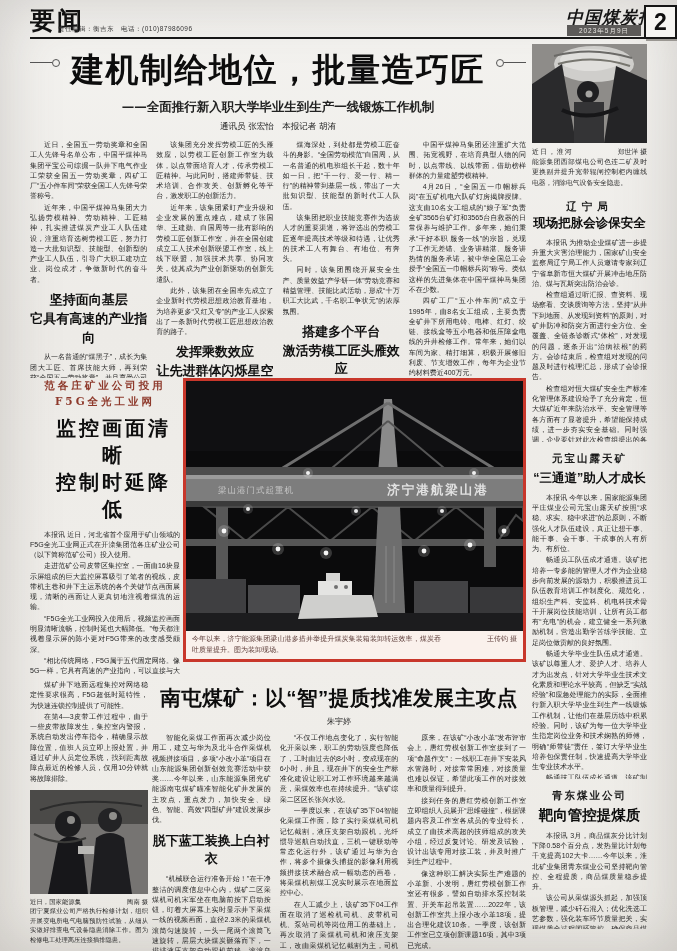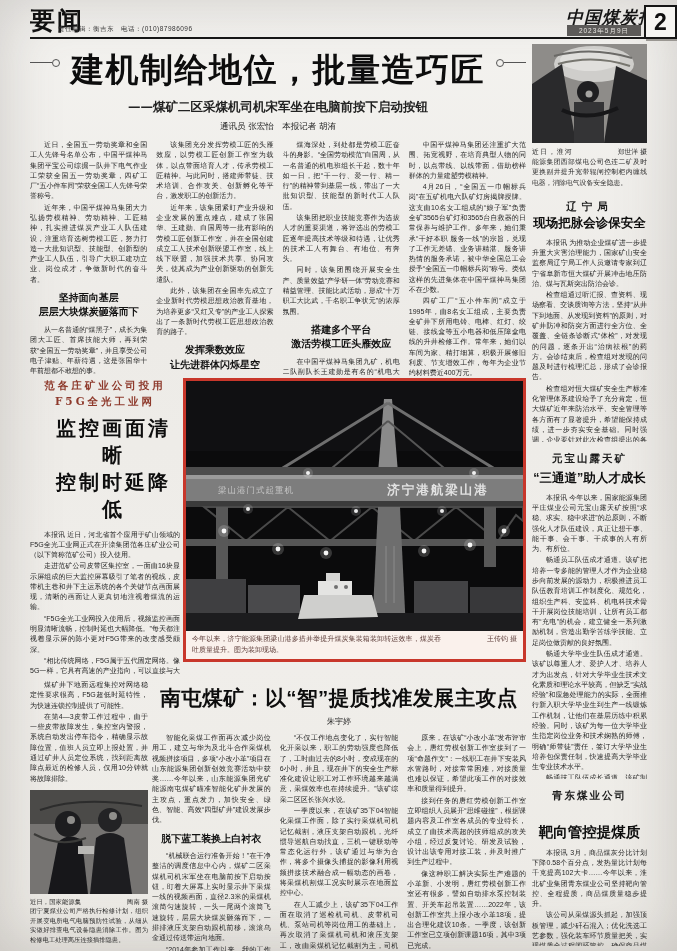--- a/index.html
+++ b/index.html
@@ -21,21 +21,21 @@
   .lead-headline{font-size:33px;font-weight:900;letter-spacing:1.5px;text-align:center;color:#0d0d0d;white-space:nowrap;}
   .lead-sub{font-family:"DejaVu Serif","Liberation Serif",serif;font-size:12.5px;font-weight:bold;text-align:center;color:#222;}
   .lead-byline{font-size:8.5px;text-align:center;color:#222;font-family:"DejaVu Serif","Liberation Serif",serif;}
   .orn{height:1px;background:#555;width:22px;top:16px;}
   .orn::after{content:"";position:absolute;top:-3px;width:6px;height:6px;border:1px solid #555;border-radius:50%;background:transparent;}
   .orn-l::after{right:-8px;} .orn-r::after{left:-8px;}
   .cols{display:flex;gap:9px;}
   .col{flex:1 1 0;overflow:hidden;}
   .tx{font-size:7px;line-height:1.47;text-align:justify;color:#262626;}
   .tx p{margin:0 0 1px 0;text-indent:2em;}
-  .subhd{font-weight:bold;text-align:center;font-size:10px;line-height:1.45;margin:6px 0 5px;text-indent:0;color:#111;}
+  .subhd{font-weight:bold;text-align:center;font-size:13px;line-height:1.45;margin:6px 0 5px;text-indent:0;color:#111;}
   
   .kicker{font-family:"DejaVu Serif","Liberation Serif",serif;font-weight:bold;text-align:center;}
   .f5g-kicker{font-size:10.5px;letter-spacing:3px;color:#8e3a2c;line-height:1.5;}
   .f5g-headline{font-size:20px;font-weight:900;letter-spacing:3px;text-align:center;line-height:1.35;color:#0e0e0e;margin-left:17px;}
   
   .frame{border:3px solid #c8372b;background:#faf3ee;}
   .frame .photo{display:block;}
   .frame .cap{font-size:7px;line-height:1.5;color:#5a3a36;padding:3px 6px 4px;text-align:justify;background:#faf1ec;}
   .credit{white-space:nowrap;float:right;margin-left:6px;padding-left:40px;}
   
@@ -56,29 +56,29 @@
   <div class="abs editor-line" style="left:58px;top:25px;">责任编辑：衡吉东　电话：(010)87986096</div>
   <div class="abs hdr-rule" style="left:30px;top:37px;width:618px;height:2px;"></div>
   <div class="abs masthead" style="left:566px;top:6px;">中国煤炭报</div>
   <div class="abs datebar" style="left:567px;top:25px;width:74px;height:11px;">2023年5月9日</div>
   <div class="abs pagebox" style="left:644px;top:5px;width:29px;height:30px;">2</div>
 
   <div class="abs" style="left:30px;top:46px;width:496px;height:328px;">
     <div class="abs orn orn-l" style="left:0;"></div>
     <div class="abs orn orn-r" style="right:0;"></div>
     <div class="lead-headline" style="margin-top:2px;">建机制给地位，批量造巧匠</div>
-    <div class="lead-sub" style="margin-top:6px;">——煤矿二区采煤机司机宋军坐在电脑前按下启动按钮</div>
+    <div class="lead-sub" style="margin-top:6px;">——全面推行新入职大学毕业生到生产一线锻炼工作机制</div>
     <div class="lead-byline" style="margin-top:5px;">通讯员 张宏怡　本报记者 胡洧</div>
     <div class="cols" style="margin-top:7px;height:238px;">
       <div class="col tx">
         <p>近日，全国五一劳动奖章和全国工人先锋号名单公布，中国平煤神马集团平宝公司综掘一队井下电气作业工荣获全国五一劳动奖章，四矿工厂“五小件车间”荣获全国工人先锋号荣誉称号。</p>
         <p>近年来，中国平煤神马集团大力弘扬劳模精神、劳动精神、工匠精神，扎实推进煤炭产业工人队伍建设，注重培育选树劳模工匠，努力打造一大批知识型、技能型、创新型的产业工人队伍，引导广大职工建功立业、岗位成才，争做新时代的奋斗者。</p>
         <div class="subhd">
           <div>坚持面向基层</div>
-            <div>层层大块煤炭砸落而下</div>
+            <div>它具有高速的产业指向</div>
         </div>
         <p>从一名普通的“煤黑子”，成长为集团大工匠、首席技能大师，再到荣获“全国五一劳动奖章”，并且享受公司电子津贴、年薪待遇，这是张国华十年前想都不敢想的事。</p>
         <p>2009年，张国华从技校毕业后来到平宝公司，成为一名综采机电检修工。“当时只是想着找份好工作，学一身技术，多挣点钱。没想到集团实施产业工人队伍建设改革，普通工人的地位更高了，在企业有奔头。”张国华说。</p>
 
       </div>
       <div class="col tx">
         <p>该集团充分发挥劳模工匠的头雁效应，以劳模工匠创新工作室为载体，以点带面培育人才，传承劳模工匠精神。与此同时，搭建师带徒、技术培训、合作攻关、创新孵化等平台，激发职工的创新活力。</p>
         <p>近年来，该集团紧盯产业升级和企业发展的重点难点，建成了张国华、王建勋、白国周等一批有影响的劳模工匠创新工作室，并在全国创建成立工人技术创新联盟工作室，线上线下联盟，加强技术共享、协同攻关，使其成为产业创新驱动的创新先遣队。</p>
         <p>此外，该集团在全国率先成立了企业新时代劳模思想政治教育基地，为培养更多“又红又专”的产业工人探索出了一条新时代劳模工匠思想政治教育的路子。</p>
         <div class="subhd">
@@ -280,20 +280,20 @@
     <div class="kicker sb-kicker" style="margin-top:10px;letter-spacing:2px;">元宝山露天矿</div>
     <div class="sb-headline" style="font-size:12.5px;margin-top:4px;">“三通道”助人才成长</div>
     <div class="tx" style="margin-top:6px;height:286px;overflow:hidden;">
       <p>本报讯 今年以来，国家能源集团平庄煤业公司元宝山露天矿按照“求稳、求实、稳中求进”的总原则，不断强化人才队伍建设，真正让想干事、能干事、会干事、干成事的人有所为、有所位。</p>
       <p>畅通员工队伍成才通道。该矿把培养一专多能的管理人才作为企业稳步向前发展的源动力，积极推进员工队伍教育培训工作制度化、规范化，组织生产科、安监科、机电科技术骨干开展岗位技能培训，让所有员工都有“充电”的机会，建立健全一系列激励机制，营造出勤学苦练学技能、立足岗位做贡献的良好氛围。</p>
       <p>畅通大学毕业生队伍成才通道。该矿以尊重人才、爱护人才、培养人才为出发点，针对大学毕业生技术文化素质和理论水平较高，但缺乏“实战经验”和应急处理能力的实际，全面推行新入职大学毕业生到生产一线锻炼工作机制，让他们在基层历练中积累经验。同时，该矿为每一位大学毕业生指定岗位业务和技术娴熟的师傅，明确“师带徒”责任，签订大学毕业生培养包保责任制，快速提高大学毕业生专业技术水平。</p>
       <p>畅通技工队伍成长通道。该矿制定下发了专业技术管理办法，完善技术管理、专业管理人员考核，后备干部队伍培养，干部竞争轮岗培养“四个体系”，进一步打通了专业技术人员的成长通道。（鲍永新）</p>
     </div>
 
     <div class="kicker sb-kicker" style="margin-top:10px;letter-spacing:2px;">青东煤业公司</div>
-    <div class="sb-headline" style="font-size:14.5px;margin-top:20px;">靶向管控提煤质</div>
+    <div class="sb-headline" style="font-size:14.5px;margin-top:3px;">靶向管控提煤质</div>
     <div class="tx" style="margin-top:6px;height:98px;overflow:hidden;">
       <p>本报讯 3月，商品煤灰分比计划下降0.58个百分点，发热量比计划每千克提高102大卡……今年以来，淮北矿业集团青东煤业公司坚持靶向管控、全程提质，商品煤质量稳步提升。</p>
       <p>该公司从采煤源头抓起，加强顶板管理，减少矸石混入；优化洗选工艺参数，强化装车环节质量把关，实现煤质全过程闭环管控，确保商品煤质量持续稳定。</p>
     </div>
   </div>
 
 </div>
 
 </body></html>

